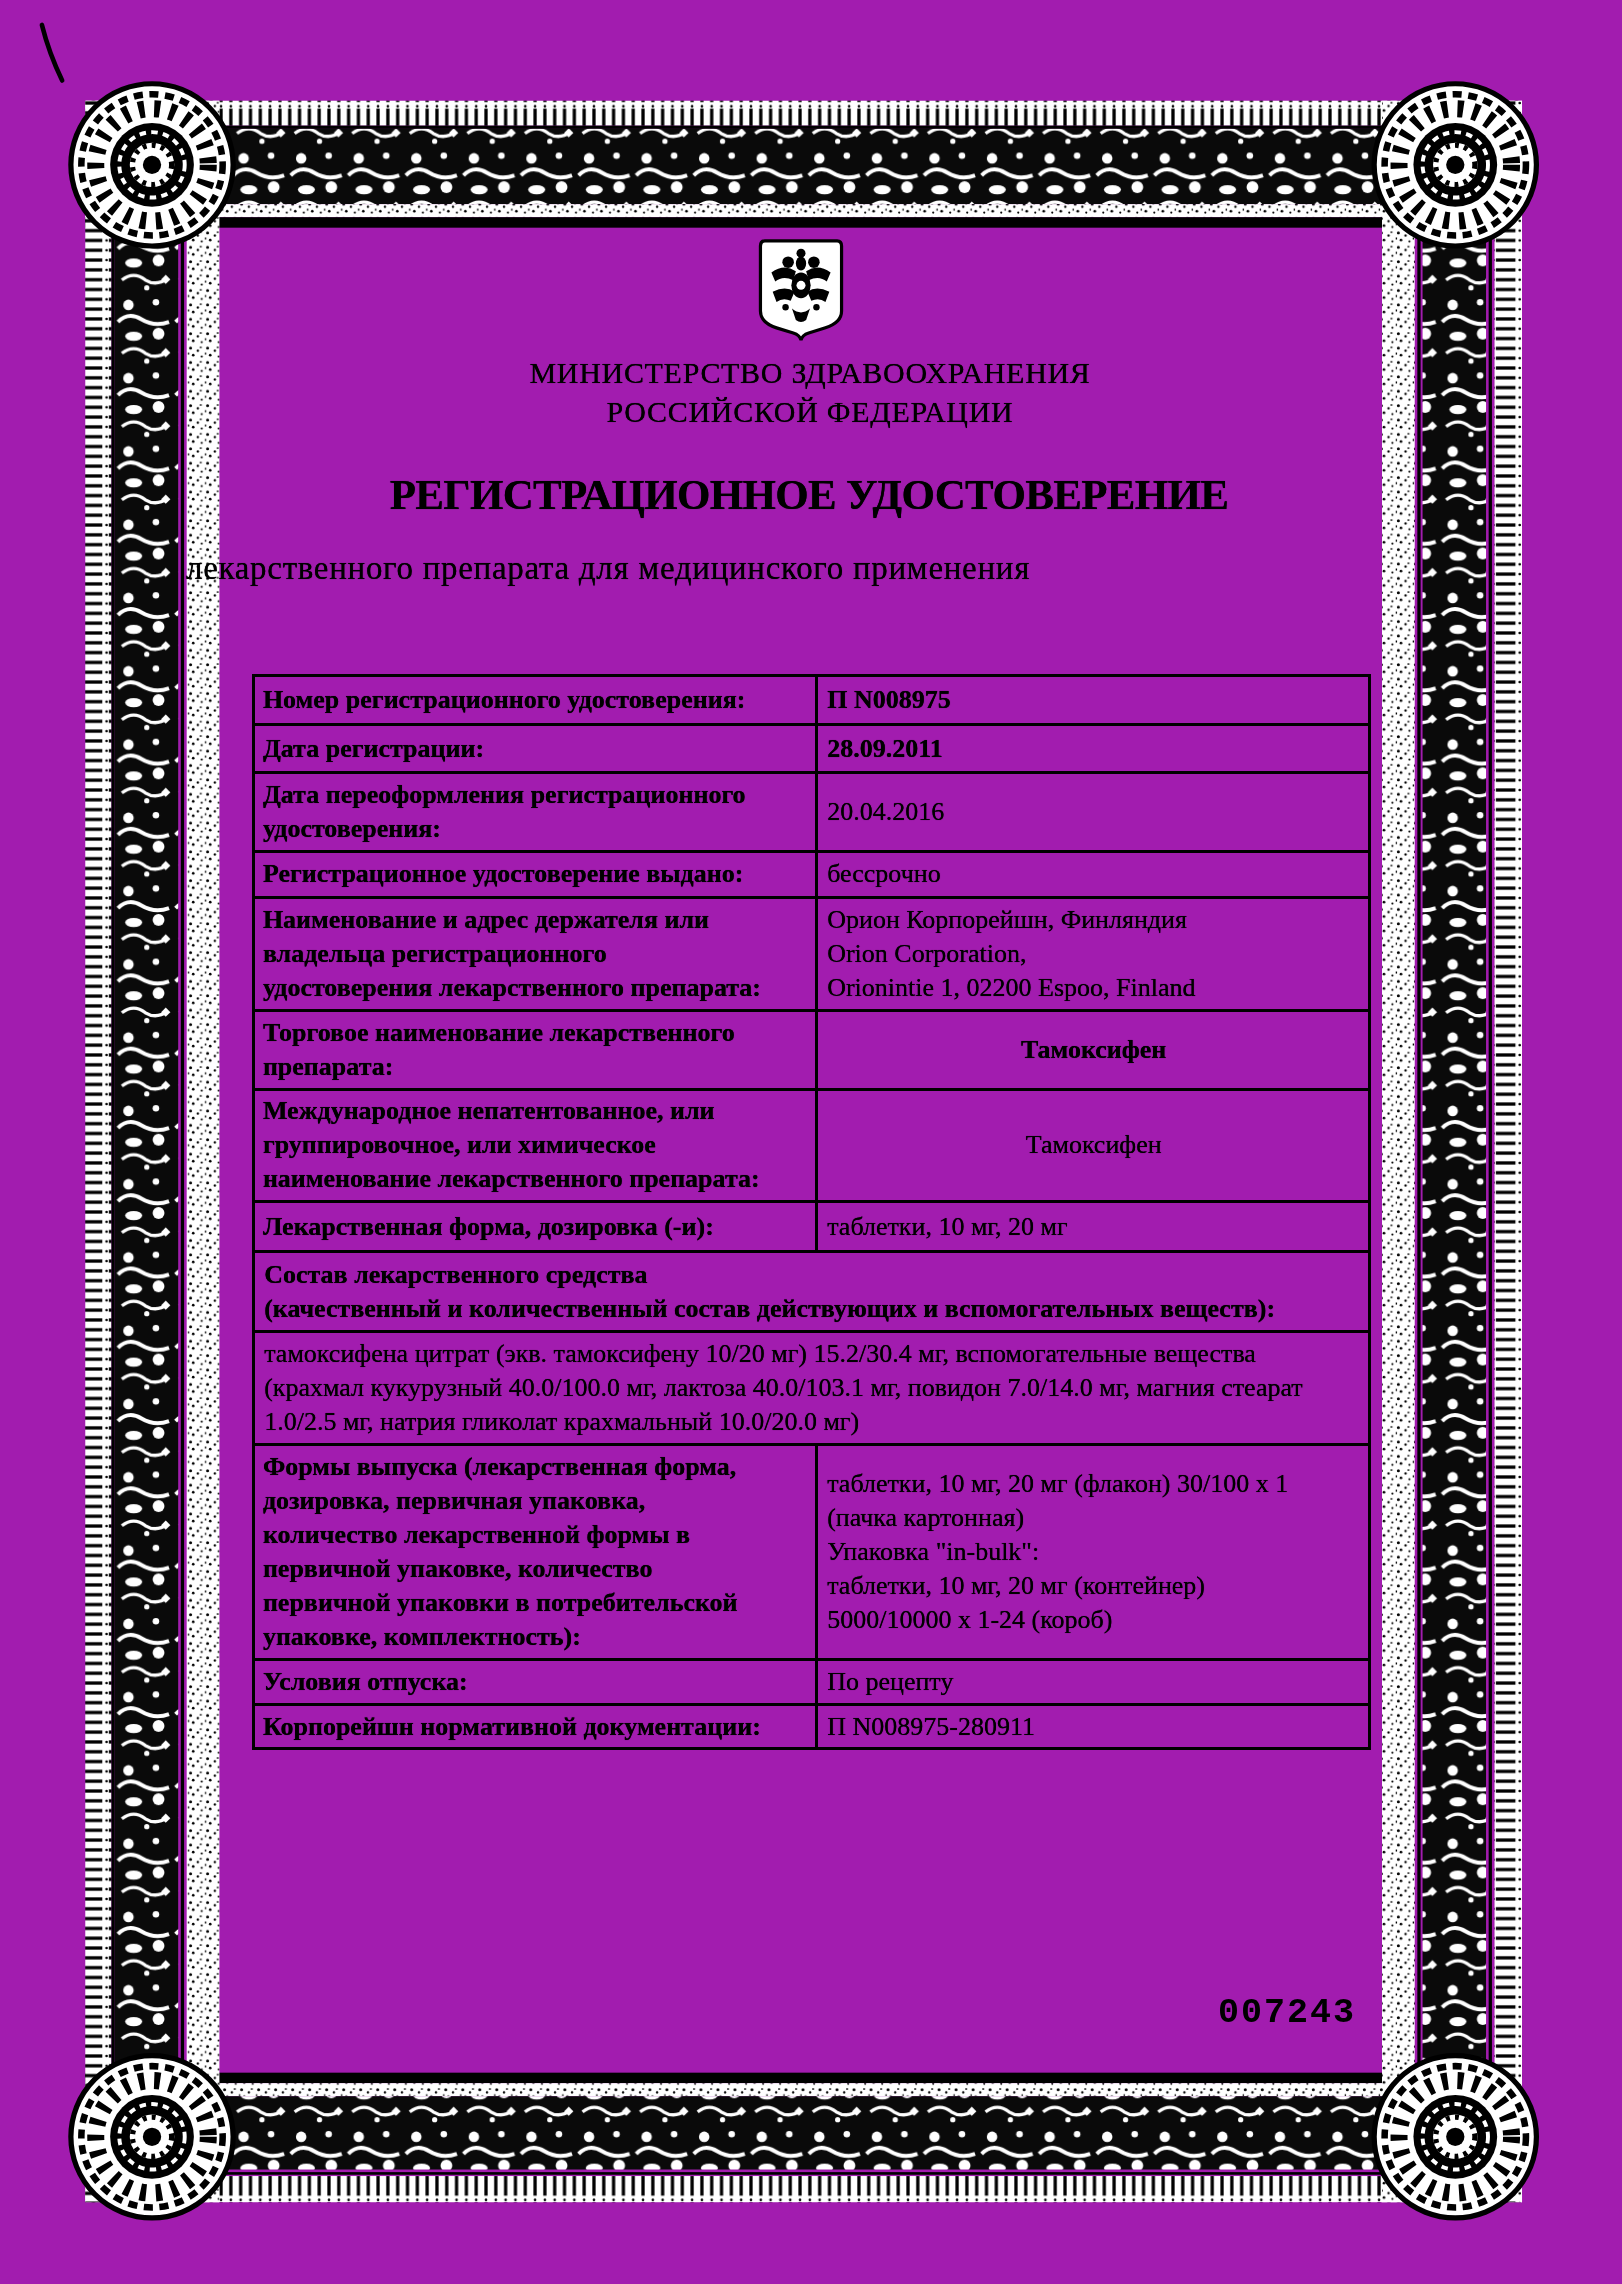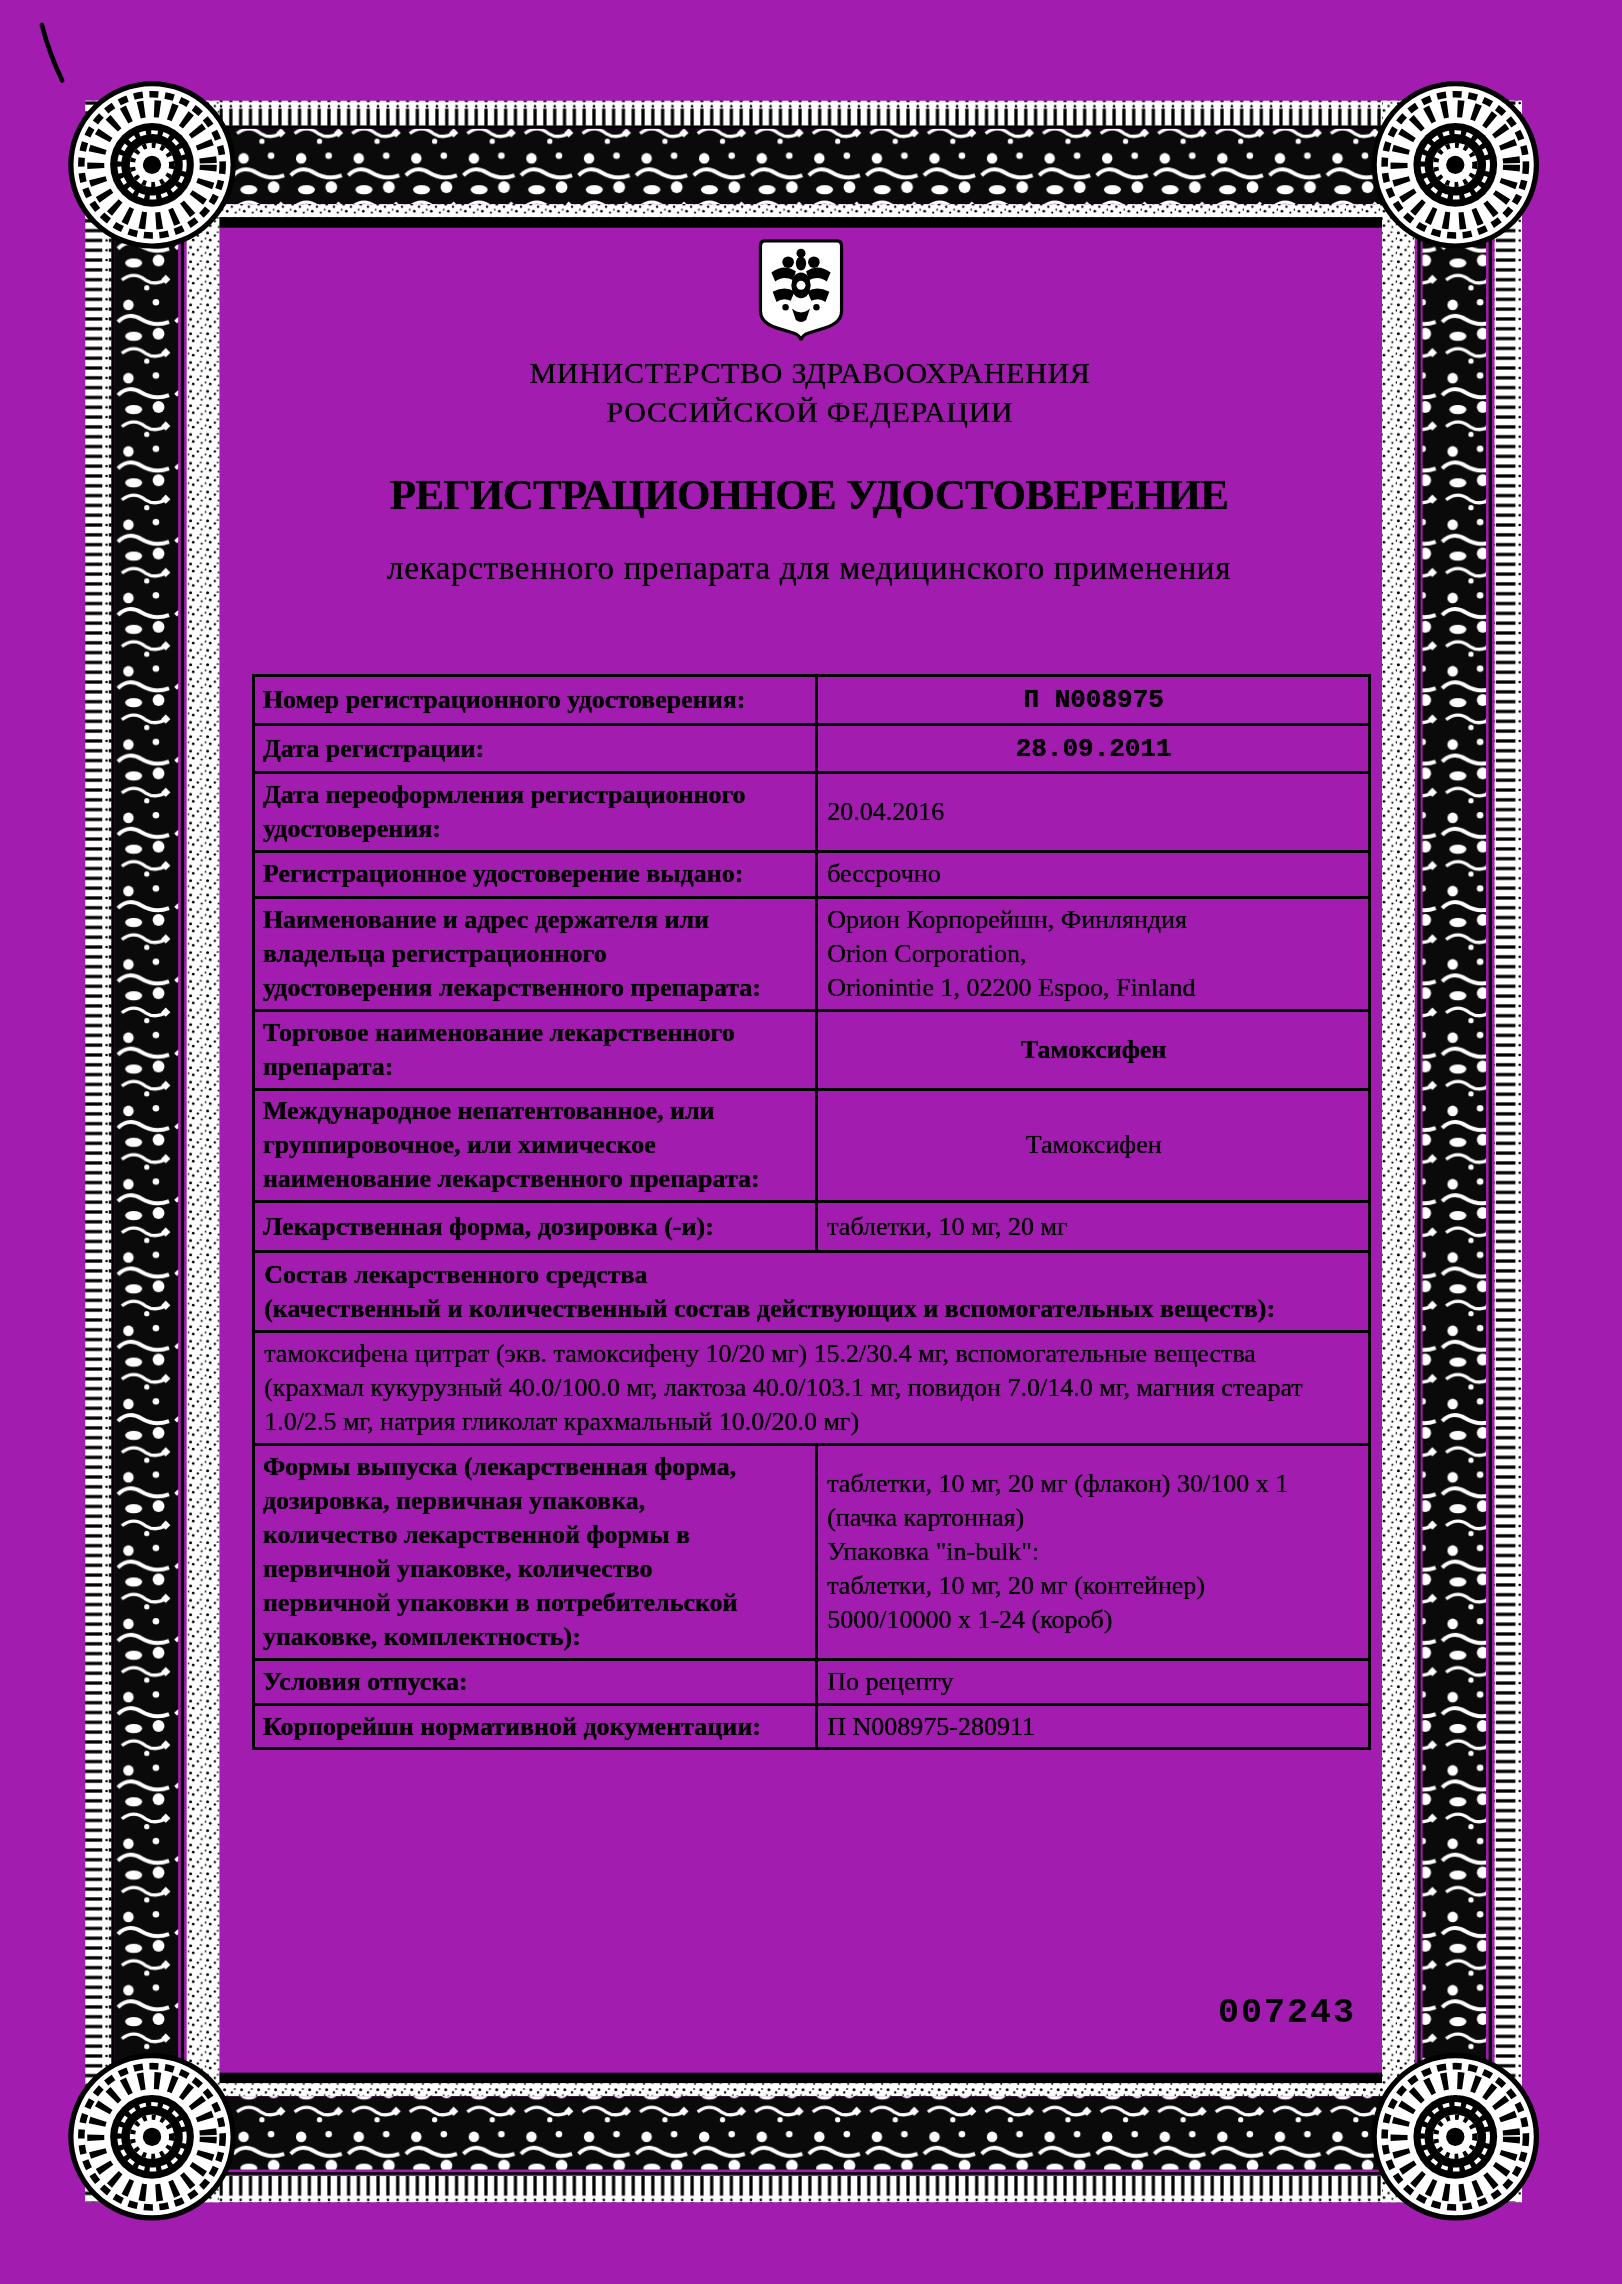--- a/index.html
+++ b/index.html
@@ -11,37 +11,37 @@
   .pen{position:absolute;left:0;top:0;width:144px;height:131px;}
   
   .coat{position:absolute;left:758px;top:239px;width:86px;height:103px;}
   
   .ministry{position:absolute;left:252px;top:353px;width:1116px;text-align:center;
             font-size:30px;line-height:39px;letter-spacing:0.7px;font-weight:normal;
             text-shadow:0 0 0.7px #000;}
   .title{position:absolute;left:186px;top:472px;width:1246px;text-align:center;
          font-size:43px;font-weight:bold;letter-spacing:-0.7px;line-height:46px;
          text-shadow:0 0 0.7px #000;}
-  .subtitle{position:absolute;left:186px;top:550px;width:1246px;text-align:center;
+  .subtitle{position:absolute;left:186px;top:550px;width:1246px;text-align:left;
             font-size:33px;letter-spacing:0.7px;text-shadow:0 0 0.7px #000;}
   
   table.reg{position:absolute;left:252px;top:674px;width:1116px;
             border-collapse:collapse;table-layout:fixed;}
   table.reg{border:3.9px solid #000;}
   table.reg td{border:3.3px solid #000;vertical-align:middle;
                font-size:26px;line-height:34px;white-space:pre-line;
                text-shadow:0 0 0.7px #000;overflow:hidden;}
   col.c1{width:563px;} col.c2{width:553px;}
   td.lbl{font-weight:bold;padding:3.9px 10.5px 3.9px 7.9px;}
   td.val{font-weight:normal;padding:3.9px 7.9px 3.9px 9.2px;}
   td.va-top{vertical-align:top;}
   .r0{height:49px}.r1{height:48px}.r2{height:76px}.r3{height:46px}
   .r4{height:108px}.r5{height:79px}.r6{height:112px}.r7{height:50px}
   .r8{height:80px}.r9{height:108px}.r10{height:211px}.r11{height:44px}.r12{height:44px}
-  td.v-center{text-align:center;font-family:Liberation Mono, monospace;}
+  td.v-center{text-align:left;}
   td.v-bold{font-weight:bold;font-size:29px;}
   td.v-trade{font-weight:bold;font-size:30px;text-align:center;}
   td.v-inn{font-size:27.5px;text-align:center;}
   td.full-bold{font-weight:bold;padding:3.9px 9.2px;}
   td.full-reg{font-weight:normal;padding:3.9px 9.2px;}
   
   .serial{position:absolute;left:1218px;top:1993px;width:196px;
           font-family:"Liberation Mono", monospace;font-size:35px;font-weight:bold;
           letter-spacing:2px;}
 </style>

